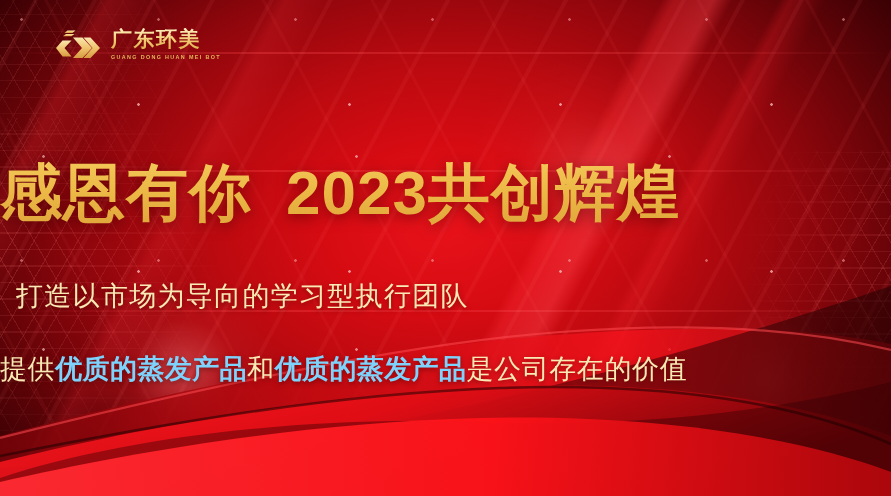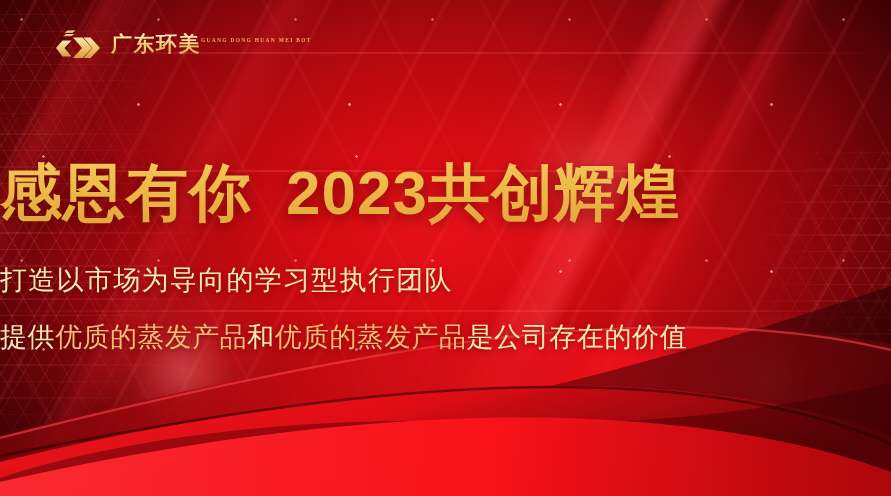--- a/index.html
+++ b/index.html
@@ -148,21 +148,21 @@
   .logo {
     position: absolute;
     left: 54px;
     top: 24px;
     display: flex;
     align-items: center;
     gap: 9px;
     z-index: 6;
   }
   .logo-mark { width: 48px; height: 40px; flex: 0 0 auto; }
-  .logo-text { display: flex; flex-direction: row; justify-content: center; font-family: Liberation Serif, serif; }
+  .logo-text { display: flex; flex-direction: column; justify-content: center; }
   .logo-cn {
     font-size: 21px;
     letter-spacing: 1.5px;
     font-weight: 700;
     line-height: 1.05;
     color: #f7d98a;
     background: linear-gradient(180deg, #fdf0c0 0%, #f3ce76 52%, #e0ae4d 100%);
     -webkit-background-clip: text;
             background-clip: text;
     -webkit-text-fill-color: transparent;
@@ -195,43 +195,43 @@
     background: linear-gradient(180deg, #fdf4cf 0%, #fbe79f 30%, #f7d163 62%, #ecb946 84%, #e0a63a 100%);
     -webkit-background-clip: text;
             background-clip: text;
     -webkit-text-fill-color: transparent;
     color: #f7d163;
     filter: drop-shadow(0 3px 7px rgba(60,0,0,.55));
   }
   .headline .gap { display: inline-block; width: 34px; }
 
   .sub1 {
-    margin: 0;
+    margin: 16px;
     padding-top: 36px;
     font-size: 27px;
     font-weight: 400;
     letter-spacing: 1.3px;
     line-height: 1.3;
     color: #fbe9b4;
     text-shadow: 0 2px 5px rgba(60,0,0,.5);
   }
   .sub2 {
     margin: 0;
     padding-top: 21px;
     font-size: 27px;
     font-weight: 400;
     letter-spacing: 0.6px;
     line-height: 1.3;
     color: #fbe9b4;
     text-shadow: 0 2px 5px rgba(60,0,0,.5);
     white-space: nowrap;
   }
   .sub2 .hl {
-    font-weight: 400;
-    color: #fdba74;
+    font-weight: 700;
+    color: #7dd3fc;
     letter-spacing: 0.4px;
   }
 </style>
 </head>
 <body>
 
 <div class="banner">
 
   <div class="bg-base"></div>
   <div class="streaks"></div>

